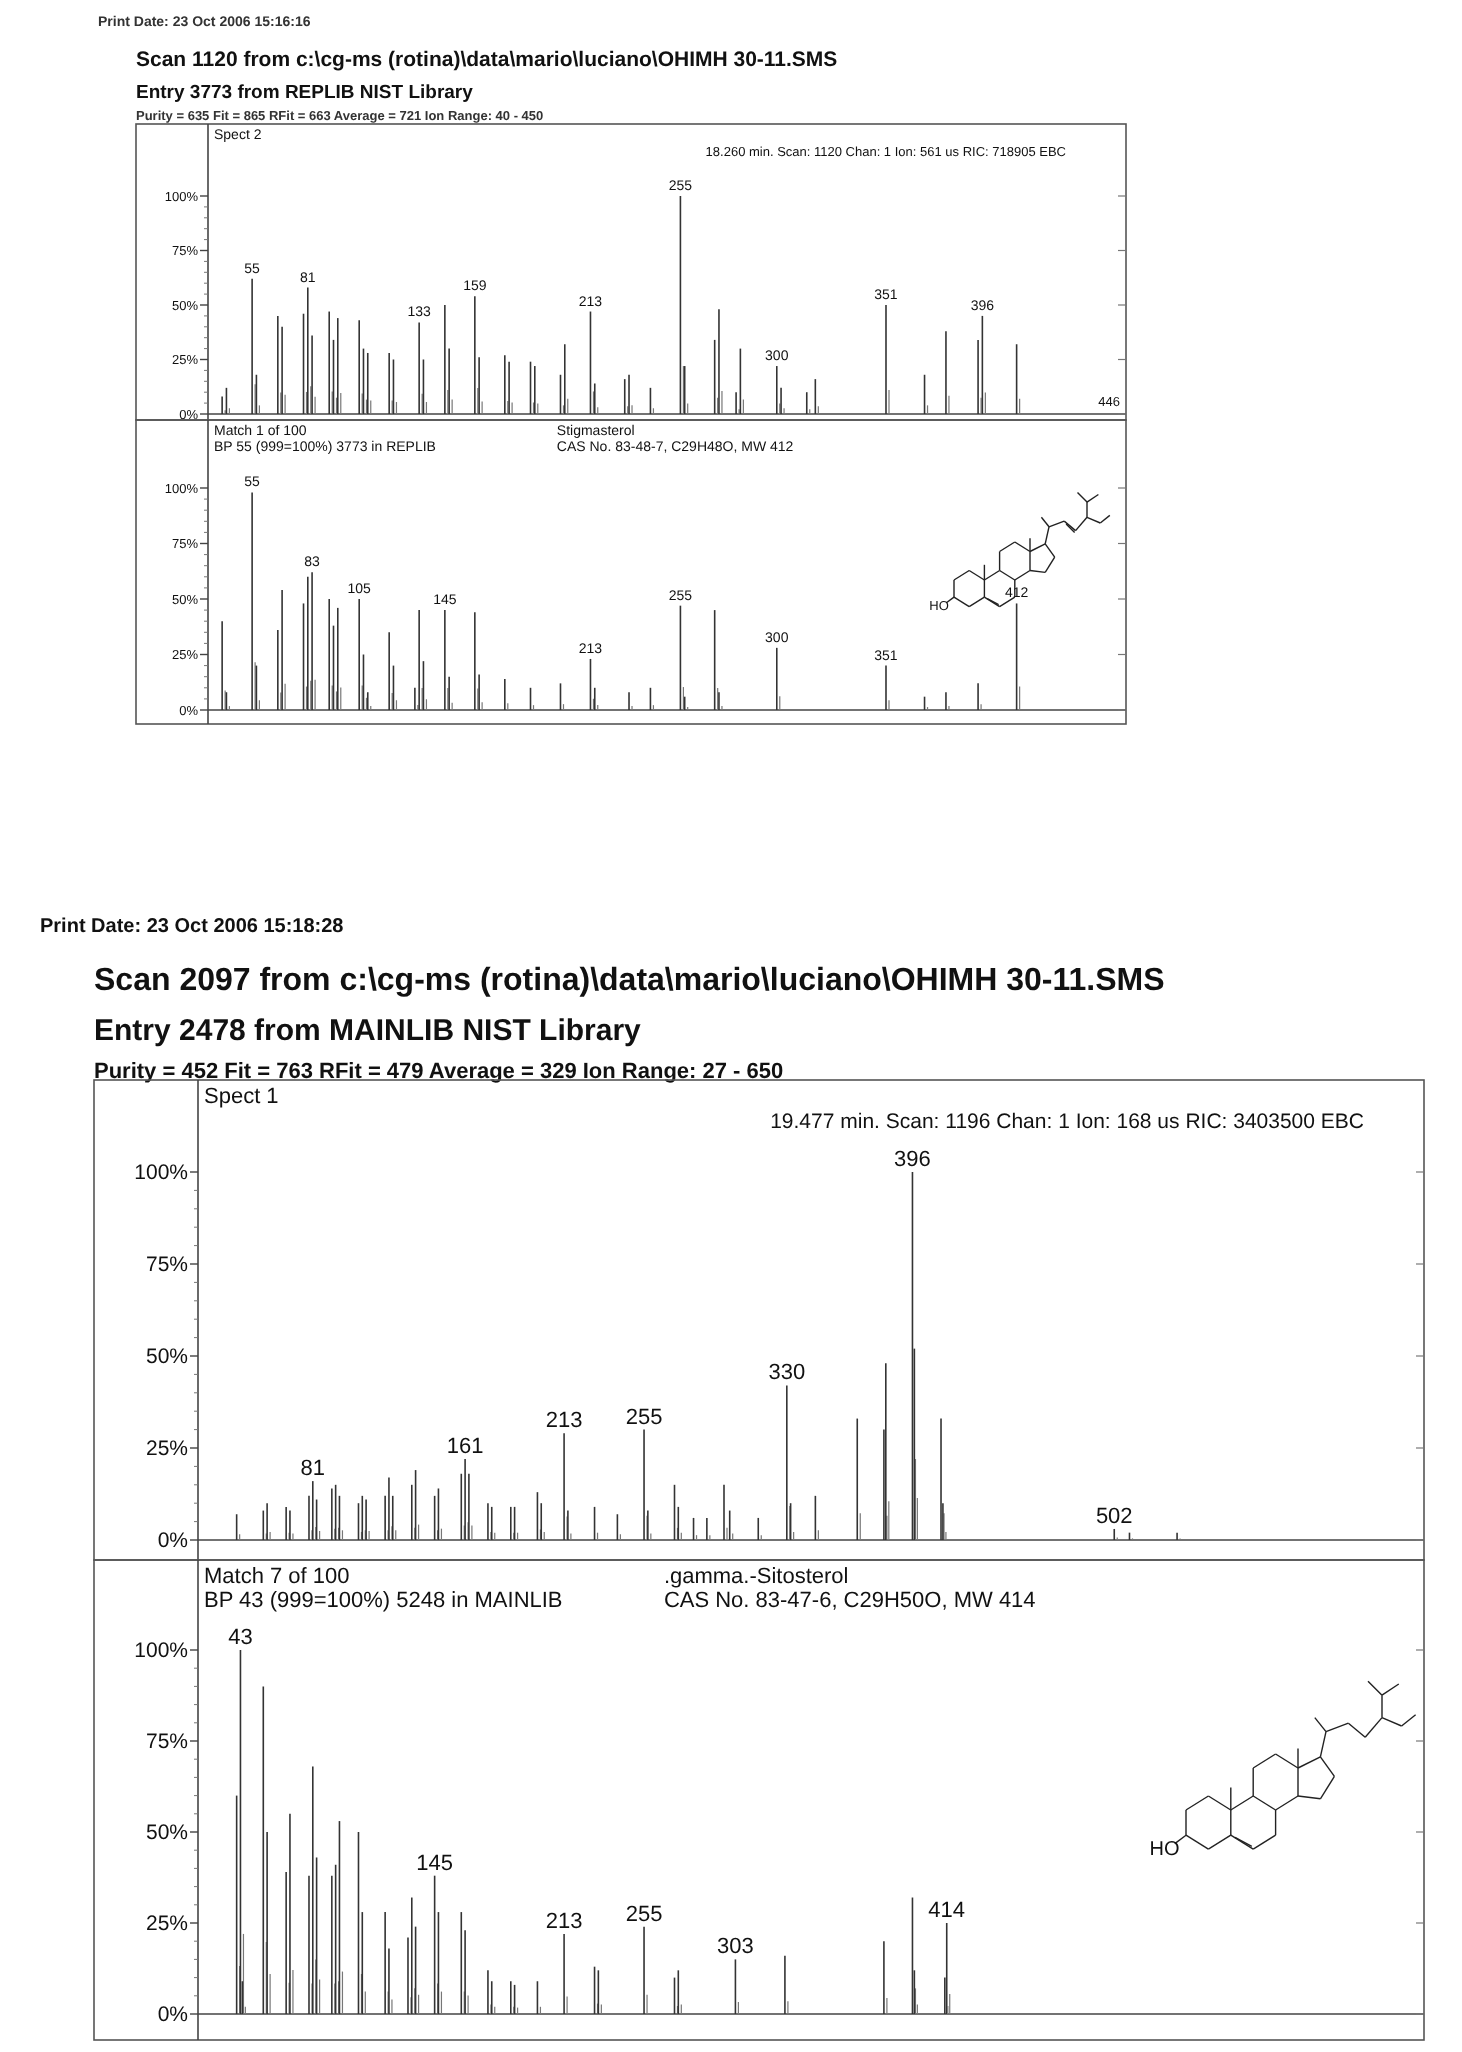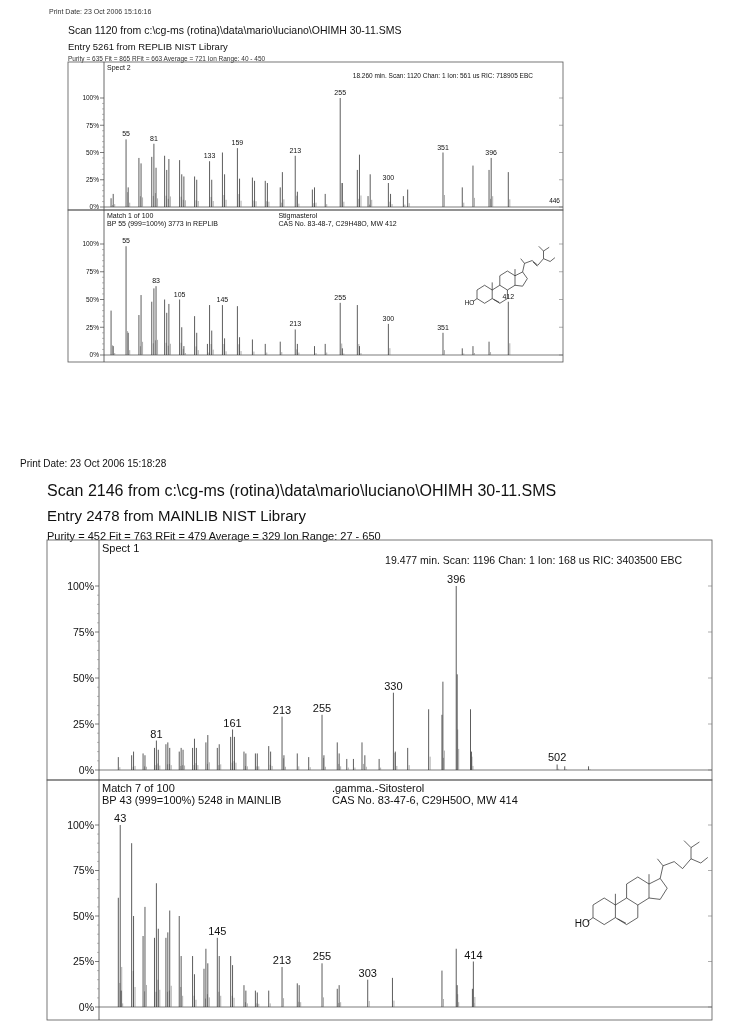--- a/index.html
+++ b/index.html
@@ -1,38 +1,38 @@
 <!DOCTYPE html>
 <html><head>
 <meta charset="utf-8">
 <style>
   html, body { margin: 0; padding: 0; background: #ffffff; }
   body { width: 731px; height: 1026px; position: relative; overflow: hidden; font-family: "Liberation Sans", sans-serif; color: #111; }
-  .abs { position: absolute; white-space: nowrap; }
+  .abs { position: absolute; white-space: nowrap; font-weight: bold; }
   .print-date-1 { left: 49px; top: 8px; font-size: 7px; color: #333; }
   .title-1 { left: 68px; top: 24px; font-size: 10.5px; }
   .entry-1 { left: 68px; top: 41px; font-size: 9.5px; }
   .params-1 { left: 68px; top: 55px; font-size: 6.5px; color: #333; }
   .print-date-2 { left: 20px; top: 458px; font-size: 10px; text-align: center; }
   .title-2 { left: 47px; top: 482px; font-size: 16px; }
   .entry-2 { left: 47px; top: 507px; font-size: 15px; }
   .params-2 { left: 47px; top: 530px; font-size: 11px; }
   svg { position: absolute; left: 0; top: 0; }
   .txt { font-family: "Liberation Sans", sans-serif; fill: #111; }
 </style>
 </head>
 <body>
 
 <div class="abs print-date-1"><span>Print Date:</span> <span>23 Oct 2006 15:16:16</span></div>
 <div class="abs title-1">Scan 1120 from c:\cg-ms (rotina)\data\mario\luciano\OHIMH 30-11.SMS</div>
-<div class="abs entry-1">Entry 5261 from REPLIB NIST Library</div>
+<div class="abs entry-1">Entry 3773 from REPLIB NIST Library</div>
 <div class="abs params-1">Purity = 635  Fit = 865  RFit = 663  Average = 721  Ion Range: 40 - 450</div>
 
 <div class="abs print-date-2"><span>Print Date:</span> <span>23 Oct 2006 15:18:28</span></div>
-<div class="abs title-2">Scan 2146 from c:\cg-ms (rotina)\data\mario\luciano\OHIMH 30-11.SMS</div>
+<div class="abs title-2">Scan 2097 from c:\cg-ms (rotina)\data\mario\luciano\OHIMH 30-11.SMS</div>
 <div class="abs entry-2">Entry 2478 from MAINLIB NIST Library</div>
 <div class="abs params-2">Purity = 452  Fit = 763  RFit = 479  Average = 329  Ion Range: 27 - 650</div>
 
 <svg id="spectra" width="731" height="1026" viewBox="0 0 731 1026" xmlns="http://www.w3.org/2000/svg">
     <g>
       <rect x="68" y="62" width="495" height="148" fill="none" stroke="#555" stroke-width="0.8"></rect>
       <line x1="104" y1="62" x2="104" y2="210" stroke="#444" stroke-width="0.8"></line>
       <line x1="104" y1="207" x2="563" y2="207" stroke="#444" stroke-width="0.7"></line>
       <line x1="100" y1="207" x2="104" y2="207" stroke="#444" stroke-width="0.7"></line>
       <line x1="559" y1="207" x2="563" y2="207" stroke="#777" stroke-width="0.6"></line>

